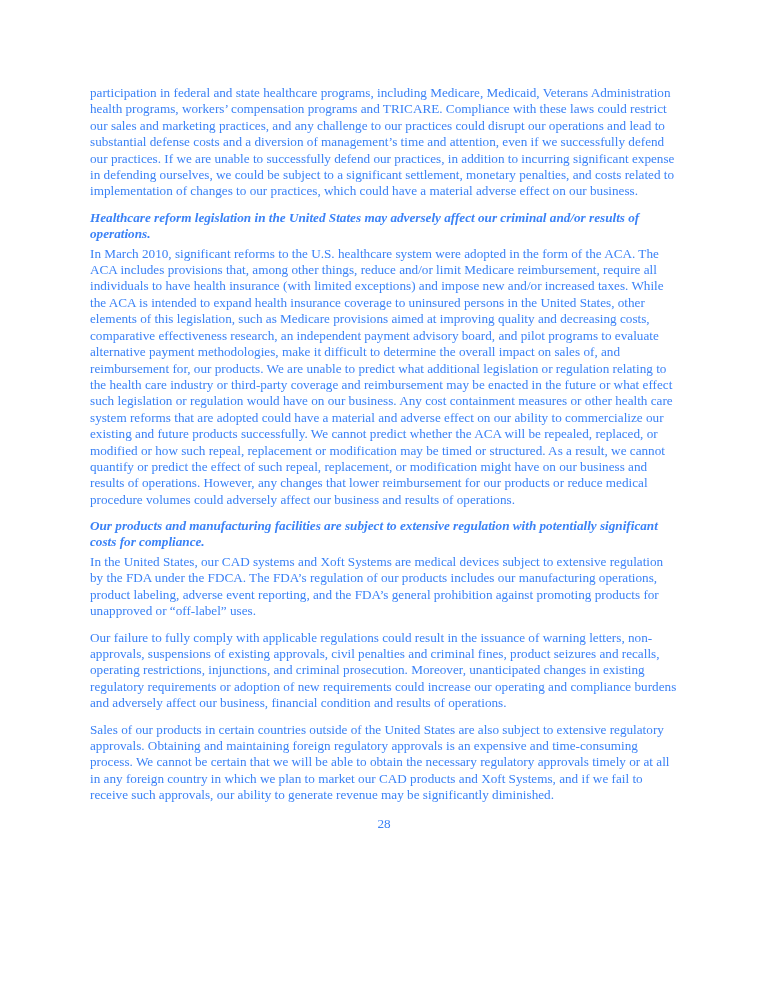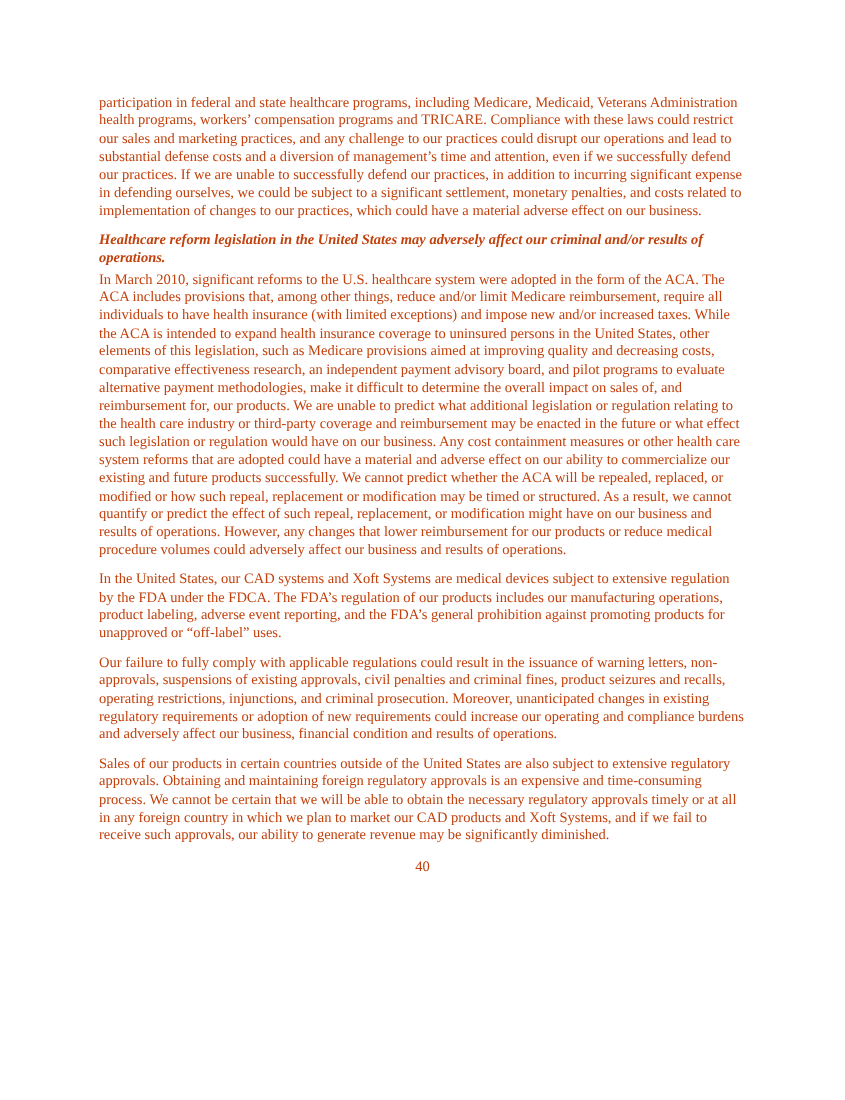--- a/index.html
+++ b/index.html
@@ -7,21 +7,21 @@
     padding: 0;
     background: #ffffff;
   }
   .page {
     position: relative;
     box-sizing: border-box;
     width: 768px;
     height: 1000px;
     background: #ffffff;
     padding: 85px 90px 0 90px;
-    color: #c2410c;
+    color: #3b82f6;
     font-family: "Liberation Serif", "DejaVu Serif", serif;
     font-size: 13.2px;
     line-height: 16.4px;
     overflow: hidden;
   }
   .para {
     margin: 0 0 10px 0;
     text-align: left;
   }
   .heading {
@@ -36,17 +36,18 @@
     text-align: center;
   }
 </style>
 </head>
 <body>
 
 <div class="page">
   <p class="para">participation in federal and state healthcare programs, including Medicare, Medicaid, Veterans Administration health programs, workers’ compensation programs and TRICARE. Compliance with these laws could restrict our sales and marketing practices, and any challenge to our practices could disrupt our operations and lead to substantial defense costs and a diversion of management’s time and attention, even if we successfully defend our practices. If we are unable to successfully defend our practices, in addition to incurring significant expense in defending ourselves, we could be subject to a significant settlement, monetary penalties, and costs related to implementation of changes to our practices, which could have a material adverse effect on our business.</p>
   <p class="heading">Healthcare reform legislation in the United States may adversely affect our criminal and/or results of operations.</p>
   <p class="para">In March 2010, significant reforms to the U.S. healthcare system were adopted in the form of the ACA. The ACA includes provisions that, among other things, reduce and/or limit Medicare reimbursement, require all individuals to have health insurance (with limited exceptions) and impose new and/or increased taxes. While the ACA is intended to expand health insurance coverage to uninsured persons in the United States, other elements of this legislation, such as Medicare provisions aimed at improving quality and decreasing costs, comparative effectiveness research, an independent payment advisory board, and pilot programs to evaluate alternative payment methodologies, make it difficult to determine the overall impact on sales of, and reimbursement for, our products. We are unable to predict what additional legislation or regulation relating to the health care industry or third-party coverage and reimbursement may be enacted in the future or what effect such legislation or regulation would have on our business. Any cost containment measures or other health care system reforms that are adopted could have a material and adverse effect on our ability to commercialize our existing and future products successfully. We cannot predict whether the ACA will be repealed, replaced, or modified or how such repeal, replacement or modification may be timed or structured. As a result, we cannot quantify or predict the effect of such repeal, replacement, or modification might have on our business and results of operations. However, any changes that lower reimbursement for our products or reduce medical procedure volumes could adversely affect our business and results of operations.</p>
+  <p class="heading">Our products and manufacturing facilities are subject to extensive regulation with potentially significant costs for compliance.</p>
   <p class="para">In the United States, our CAD systems and Xoft Systems are medical devices subject to extensive regulation by the FDA under the FDCA. The FDA’s regulation of our products includes our manufacturing operations, product labeling, adverse event reporting, and the FDA’s general prohibition against promoting products for unapproved or “off-label” uses.</p>
   <p class="para">Our failure to fully comply with applicable regulations could result in the issuance of warning letters, non-approvals, suspensions of existing approvals, civil penalties and criminal fines, product seizures and recalls, operating restrictions, injunctions, and criminal prosecution. Moreover, unanticipated changes in existing regulatory requirements or adoption of new requirements could increase our operating and compliance burdens and adversely affect our business, financial condition and results of operations.</p>
   <p class="para">Sales of our products in certain countries outside of the United States are also subject to extensive regulatory approvals. Obtaining and maintaining foreign regulatory approvals is an expensive and time-consuming process. We cannot be certain that we will be able to obtain the necessary regulatory approvals timely or at all in any foreign country in which we plan to market our CAD products and Xoft Systems, and if we fail to receive such approvals, our ability to generate revenue may be significantly diminished.</p>
-  <div class="page-number">40</div>
+  <div class="page-number">28</div>
 </div>
 
 </body></html>

